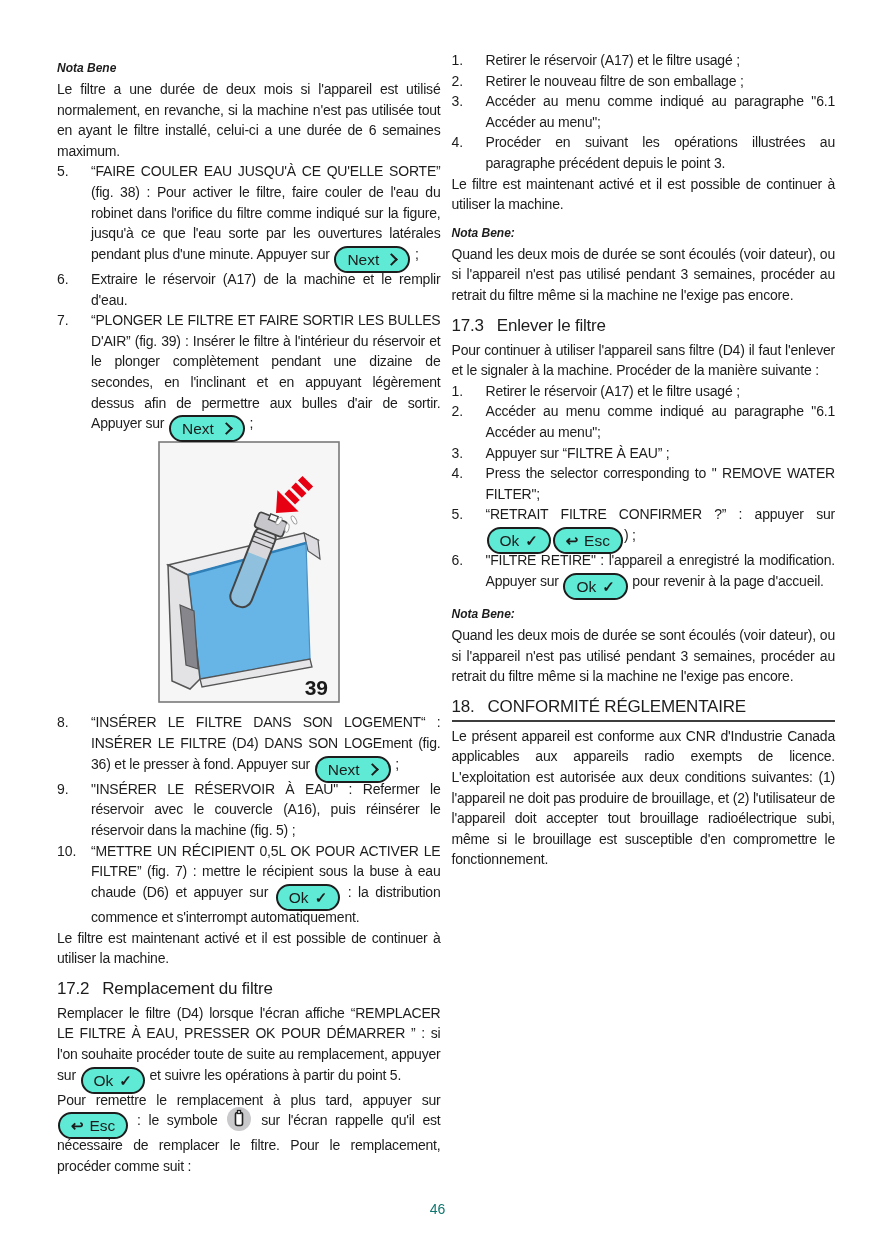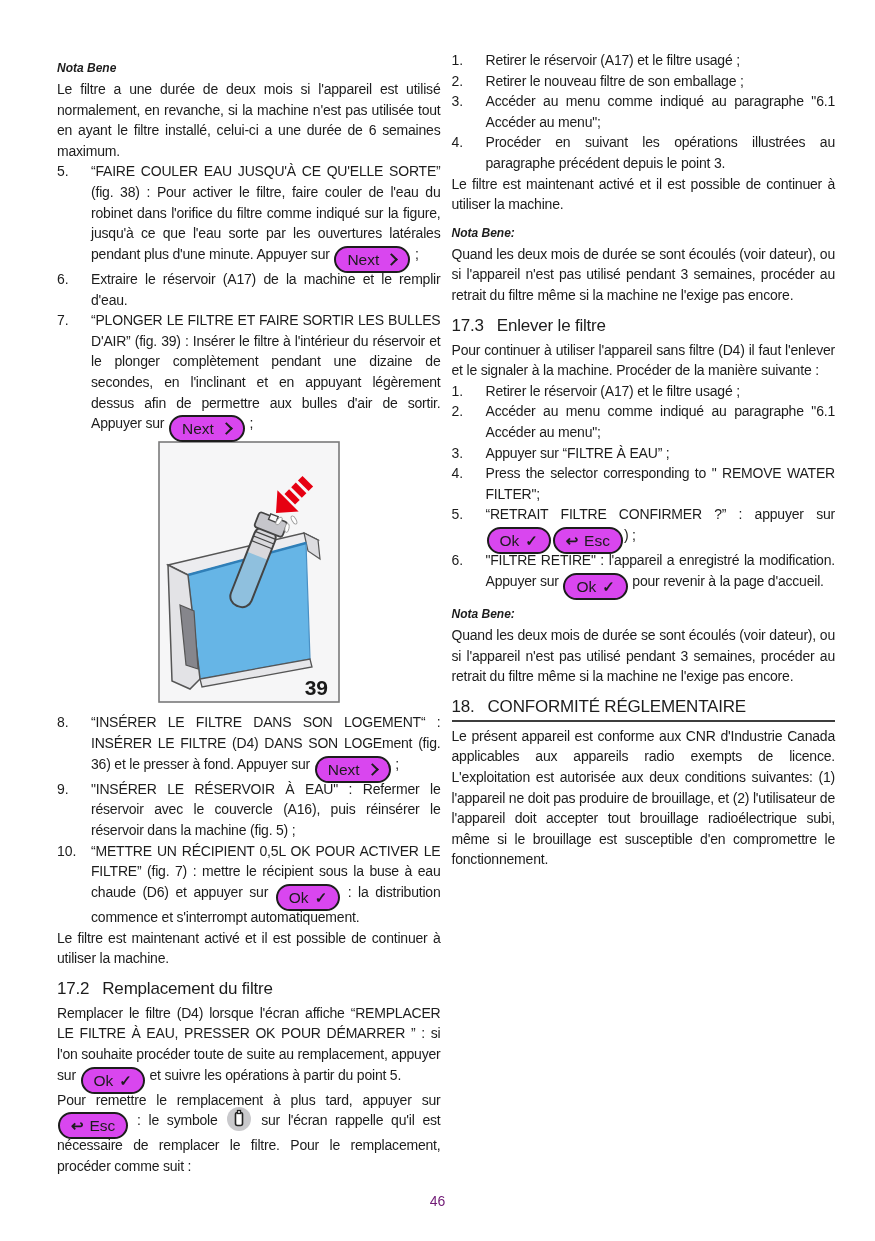--- a/index.html
+++ b/index.html
@@ -24,36 +24,36 @@
   .li-body{flex:1 1 auto;min-width:0;}
   h2.sec{
     font-size:17px;line-height:22px;margin:9px 0 3px 0;font-weight:normal;
     display:flex;gap:13px;letter-spacing:-0.2px;
   }
   h2.sec.ruled{border-bottom:2.5px solid #3d3d3d;padding-bottom:2px;margin-bottom:4px;}
   
   .pill{
     display:inline-flex;align-items:center;justify-content:center;gap:6px;
     border:2px solid #1d1d1d;border-radius:14px;height:23px;
-    padding:0 11px;background:#d946ef;white-space:nowrap;
+    padding:0 11px;background:#5eead4;white-space:nowrap;
     font-size:15.5px;line-height:1;vertical-align:-6px;margin:-4px 1px;
     position:relative;z-index:2;
   }
   .pill .lbl{letter-spacing:0;}
   .chev{
     display:inline-block;width:7px;height:7px;
     border-top:2.4px solid #1d1d1d;border-right:2.4px solid #1d1d1d;
     transform:rotate(45deg);margin:0 1px 0 2px;
   }
   .glyph{font-weight:bold;font-size:15px;}
   .inline-icon{display:inline-block;vertical-align:-7px;margin:-4px 1px;position:relative;z-index:2;}
   .figure-wrap{width:182px;margin:3px auto 5px auto;}
   .page-number{
-    position:absolute;left:0;right:0;bottom:32px;text-align:center;
-    font-size:14px;color:#701a75;
+    position:absolute;left:0;right:0;bottom:24px;text-align:center;
+    font-size:14px;color:#0f766e;
   }
 </style>
 </head>
 <body>
 
 <div class="columns">
   <div class="col">
       <p class="note-title">Nota Bene</p>
       <p class="para"><span>Le filtre a une durée de deux mois si l'appareil est utilisé normalement, en revanche, si la machine n'est pas utilisée tout en ayant le filtre installé, celui-ci a une durée de 6 semaines maximum.</span></p>
       <div class="li">

